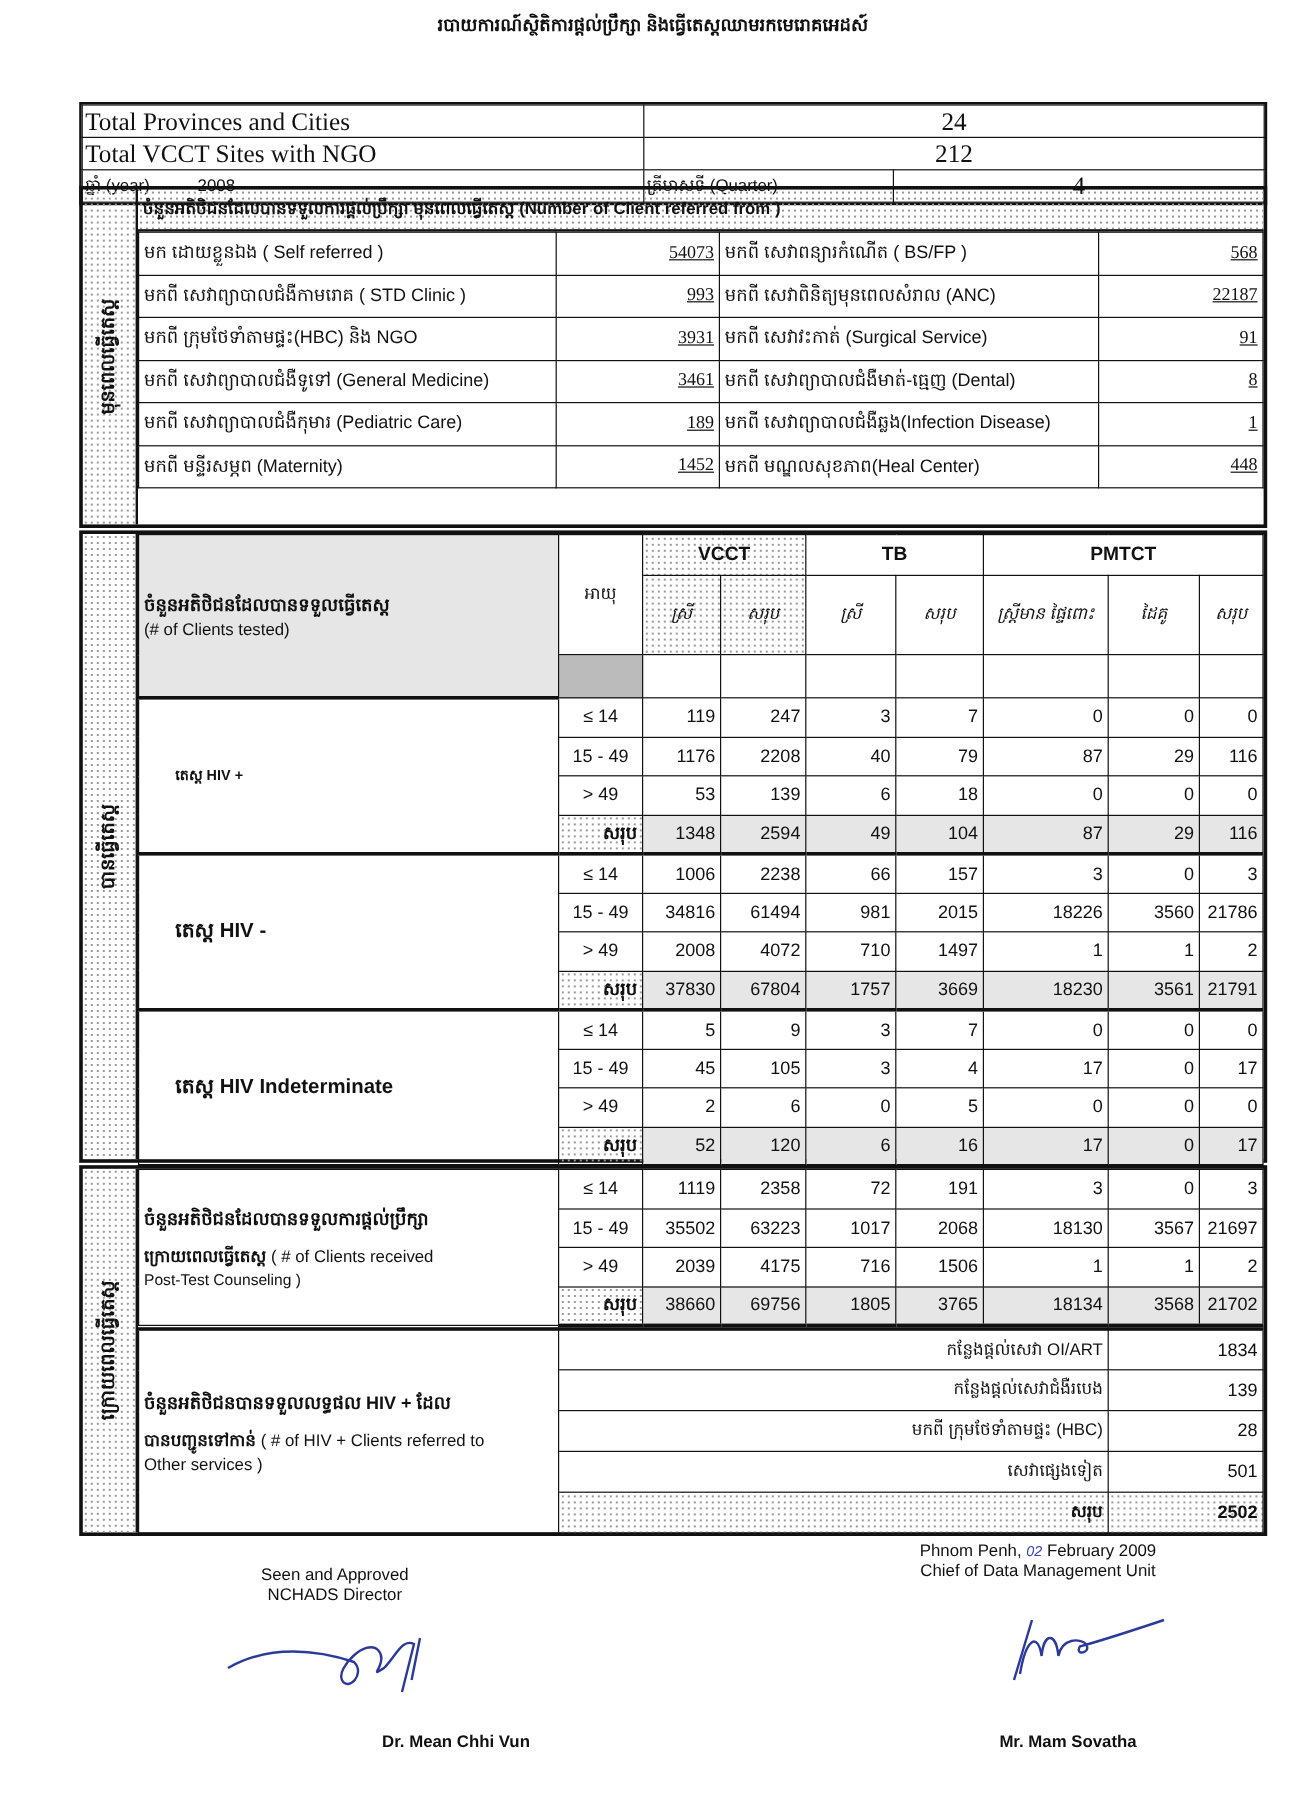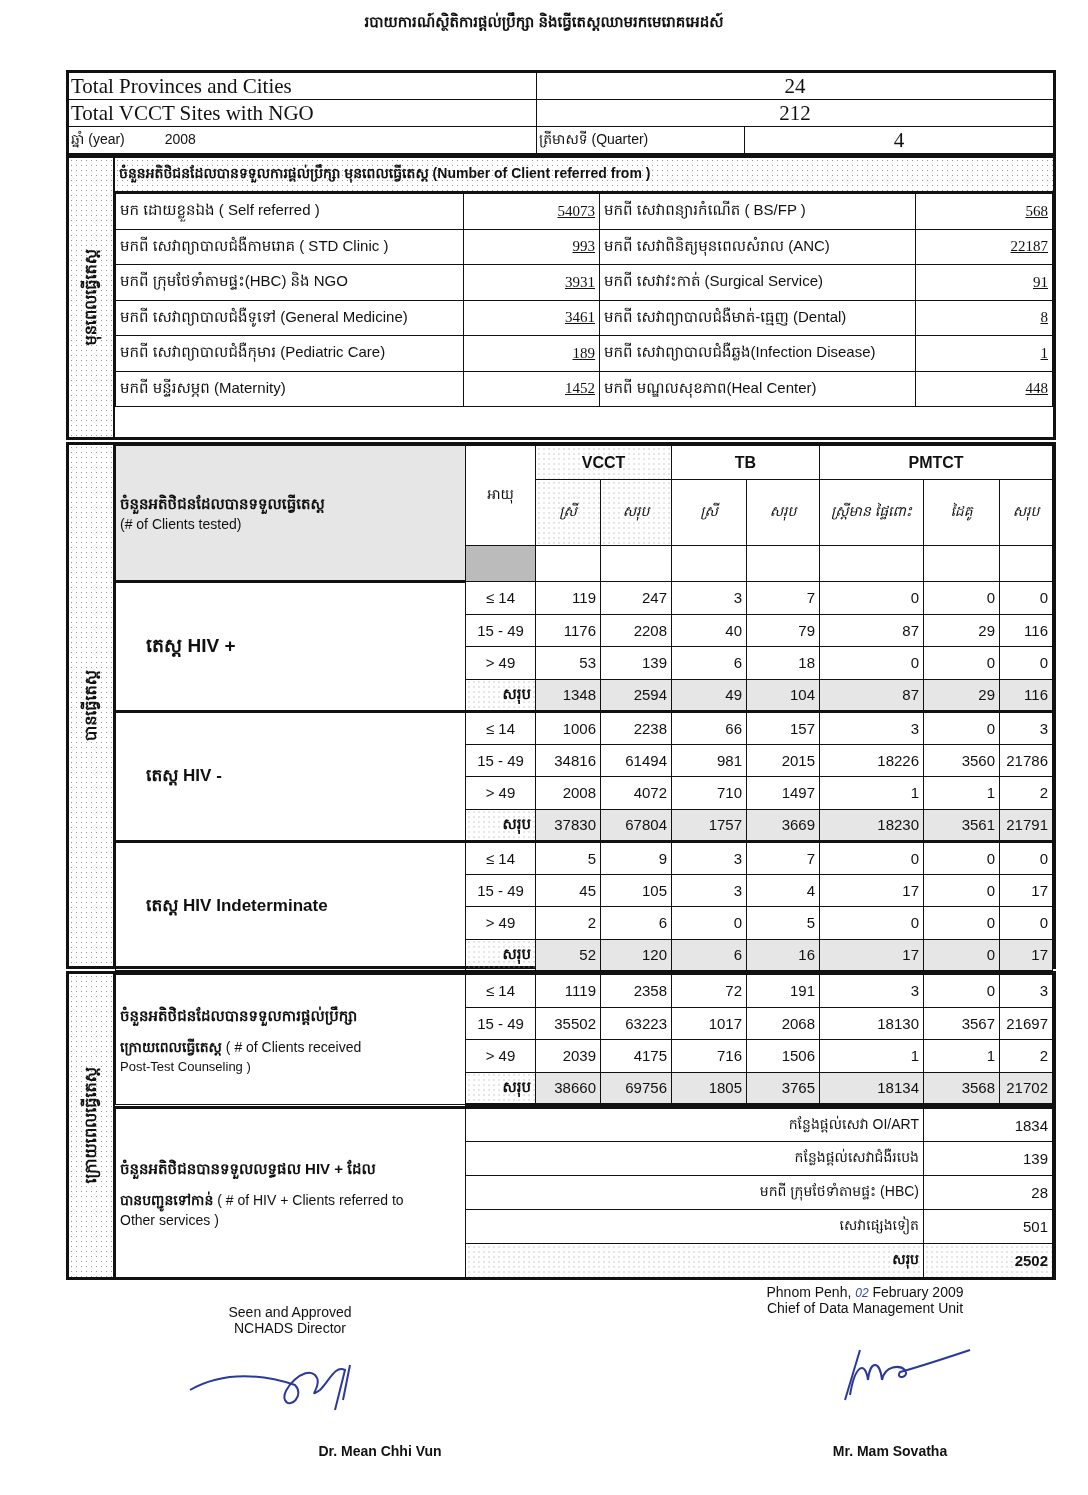--- a/index.html
+++ b/index.html
@@ -23,21 +23,21 @@
   .thick-b td { border-bottom: 2px solid #111; }
   .sig { position: absolute; font-size: 14px; text-align: center; }
 </style>
 </head>
 <body>
 
 <div class="title">
   <div>របាយការណ៍ស្ថិតិការផ្តល់ប្រឹក្សា និងធ្វើតេស្តឈាមរកមេរោគអេដស៍</div>
 </div>
 
-<div class="hdr" style="top:70px;">
+<div class="hdr" style="top:85px;">
   <table>
     <tbody>
         <tr>
       <td class="serif" style="width:468px;padding-left:2px;">Total Provinces and Cities</td>
       <td class="serif c" colspan="2">24</td>
     </tr>
     <tr>
       <td class="serif" style="padding-left:2px;">Total VCCT Sites with NGO</td>
       <td class="serif c" colspan="2">212</td>
     </tr>
@@ -151,21 +151,21 @@
             <td></td>
             <td></td>
             <td></td>
             <td></td>
             <td></td>
             <td></td>
         </tr>
       </thead>
       <tbody id="tested-body">
           <tr style="height: 32.5px;">
-            <td class="b" rowspan="4" style="padding-left: 30px; font-size: 19px; border-bottom: 3px solid rgb(17, 17, 17);">តេស្ត HIV +</td>
+            <td class="b" rowspan="4" style="padding-left: 30px; font-size: 12px; border-bottom: 3px solid rgb(17, 17, 17);">តេស្ត HIV +</td>
             <td class="c">≤ 14</td>
             <td class="n2">119</td>
             <td class="n2">247</td>
             <td class="n2">3</td>
             <td class="n2">7</td>
             <td class="n2">0</td>
             <td class="n2">0</td>
             <td class="n2">0</td>
           </tr>
           <tr style="height: 32.5px;">
@@ -380,21 +380,21 @@
           </tr>
           <tr style="height: 34px;">
             <td class="dots b" style="text-align: right; font-size: 14px;">សរុប</td>
             <td class="n2 dots b">2502</td>
           </tr>
         </tbody>
     </table>
   </div>
 </div>
 
-<div class="sig" style="left:190px;top:1304px;width:200px;">
+<div class="sig" style="left:179px;top:1304px;width:200px;">
   <div>Seen and Approved</div>
   <div>NCHADS Director</div>
 </div>
 <svg style="position:absolute;left:185px;top:1345px;" width="220" height="70">
   <path d="M5,45 C40,25 80,30 110,40 C120,50 105,65 100,55 C95,45 120,20 130,30 C140,40 120,55 135,45 C145,35 150,20 160,25 L150,65 M165,20 L158,55" stroke="#2b3a9a" stroke-width="2" fill="none"></path>
 </svg>
 <div class="sig b" style="left:290px;top:1443px;width:180px;">Dr. Mean Chhi Vun</div>
 
 <div class="sig" style="left:730px;top:1284px;width:270px;">
   <div>

